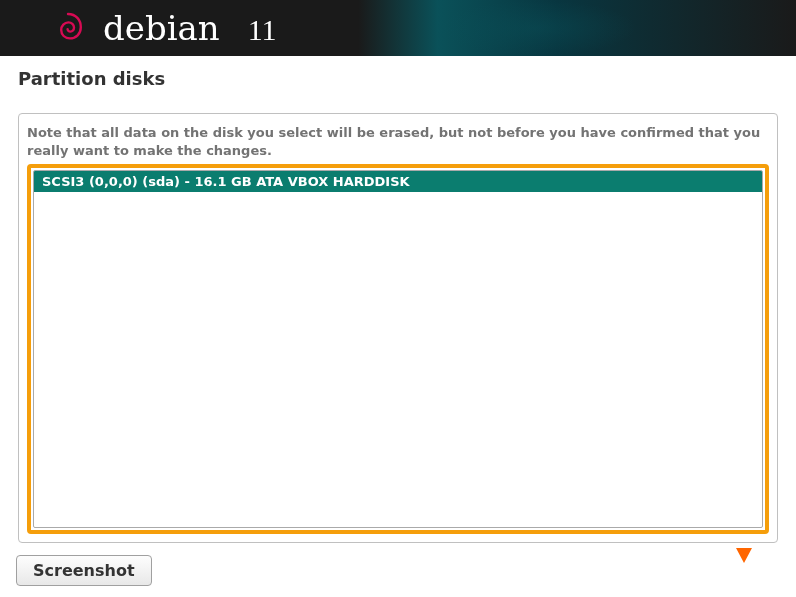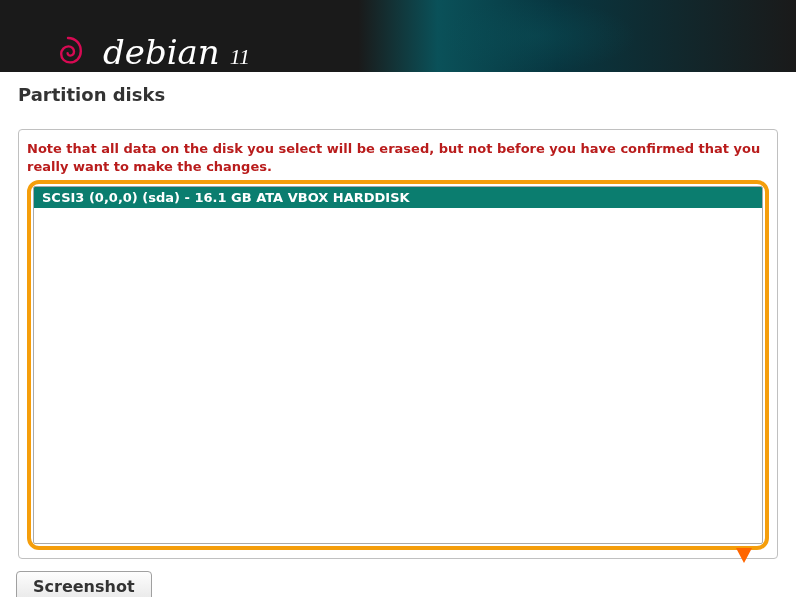--- a/index.html
+++ b/index.html
@@ -11,27 +11,26 @@
       width: 796px;
       height: 597px;
       font-family: "DejaVu Sans", Arial, sans-serif;
       font-size: 13px;
       background: #fff;
       overflow: hidden;
       position: relative;
     }
     .header {
       width: 100%;
-      height: 72px;
+      height: 56px;
       background: linear-gradient(90deg, #1a1a1a 0%, #1a1a1a 45%, #0a5159 55%, #083640 70%, #1a1a1a 100%);
       display: flex;
-      align-items: flex-end;
+      align-items: center;
       padding-left: 48px;
       position: relative;
-      font-style: italic;
     }
     .header::before {
       content: '';
       position: absolute;
       right: 20%;
       top: 0;
       width: 200px;
       height: 100%;
       background: radial-gradient(ellipse at center, rgba(10,82,90,0.4) 0%, transparent 70%);
     }
@@ -51,22 +50,22 @@
       font-size: 34px;
       font-weight: normal;
       letter-spacing: 0px;
       display: flex;
       align-items: baseline;
     }
     .logo-name {
       font-family: "DejaVu Serif", serif;
     }
     .logo-version {
-      margin-left: 10px;
-      font-size: 22px;
+      margin-left: 28px;
+      font-size: 30px;
     }
     .content {
       padding: 12px 18px 0 18px;
     }
     .page-title {
       font-size: 18px;
       font-weight: bold;
       color: #333;
       margin-bottom: 24px;
     }
@@ -74,34 +73,34 @@
       border: 1px solid #c0c0c0;
       border-radius: 4px;
       padding: 10px 8px 8px 8px;
       height: 430px;
       display: flex;
       flex-direction: column;
     }
     .warning-text {
       font-size: 13px;
       font-weight: bold;
-      color: #b91c1c;
+      color: #737373;
       line-height: 1.4;
       margin-bottom: 4px;
     }
     .instruction-text {
       font-size: 13px;
       font-style: italic;
       color: #222;
       padding-left: 6px;
       margin-bottom: 5px;
     }
     .disk-list-wrap {
       border: 4px solid #f59e0b;
-      border-radius: 12px;
+      border-radius: 4px;
       padding: 2px;
       flex: 1;
       display: flex;
       flex-direction: column;
     }
     .disk-list {
       flex: 1;
       background: #fff;
       border: 1px solid #aaa;
       border-radius: 2px;

